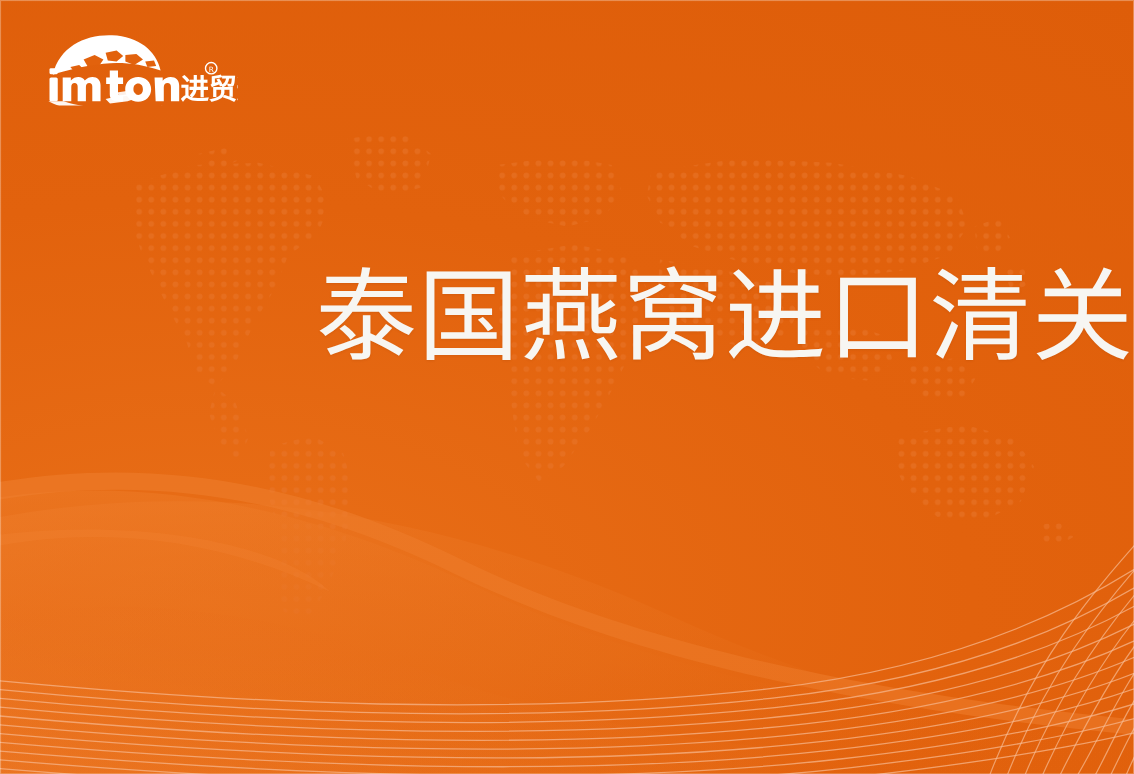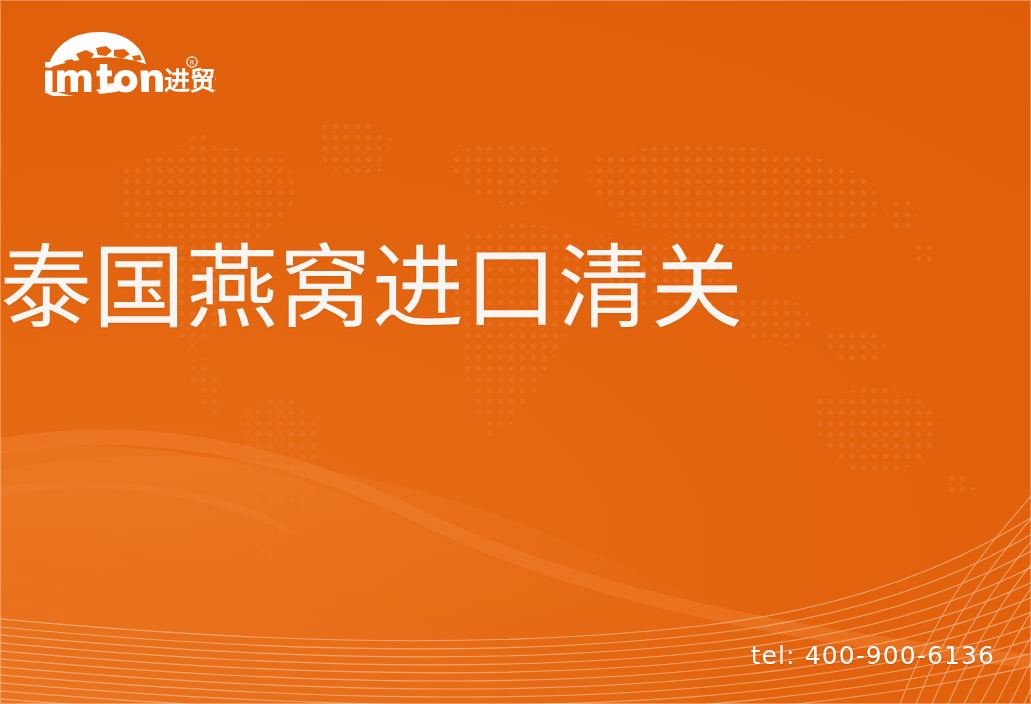--- a/index.html
+++ b/index.html
@@ -67,21 +67,21 @@
     height: 68px;
   }
   .logo svg { display: block; }
 
   
   .headline {
     position: absolute;
     left: 0;
     right: 0;
     top: 228px;
-    text-align: left;
+    text-align: right;
     color: #f7f6f2;
     font-family: "DejaVu Sans", "Liberation Sans", sans-serif;
     font-size: 92px;
     line-height: 1.32;
     font-weight: 400;
     letter-spacing: 1px;
     text-shadow: 0 1px 2px rgba(150,60,0,.18);
   }
   .headline .ln { display: block; white-space: nowrap; }
 
@@ -255,16 +255,15 @@
         <path d="M60 62 L78 58 L92 60 L80 64 L64 66 Z" opacity=".95"></path>
         <path d="M70 56 L84 54 L88 58 L74 60 Z" opacity=".9"></path>
       </g>
     </svg>
   </div>
 
   <div class="headline">
     <span class="ln">泰国燕窝进口清关</span>
   </div>
 
-  <div class="tel">tel: 400-900-6136</div>
 
   <div class="frame"></div>
 </div>
 
 </body></html>

